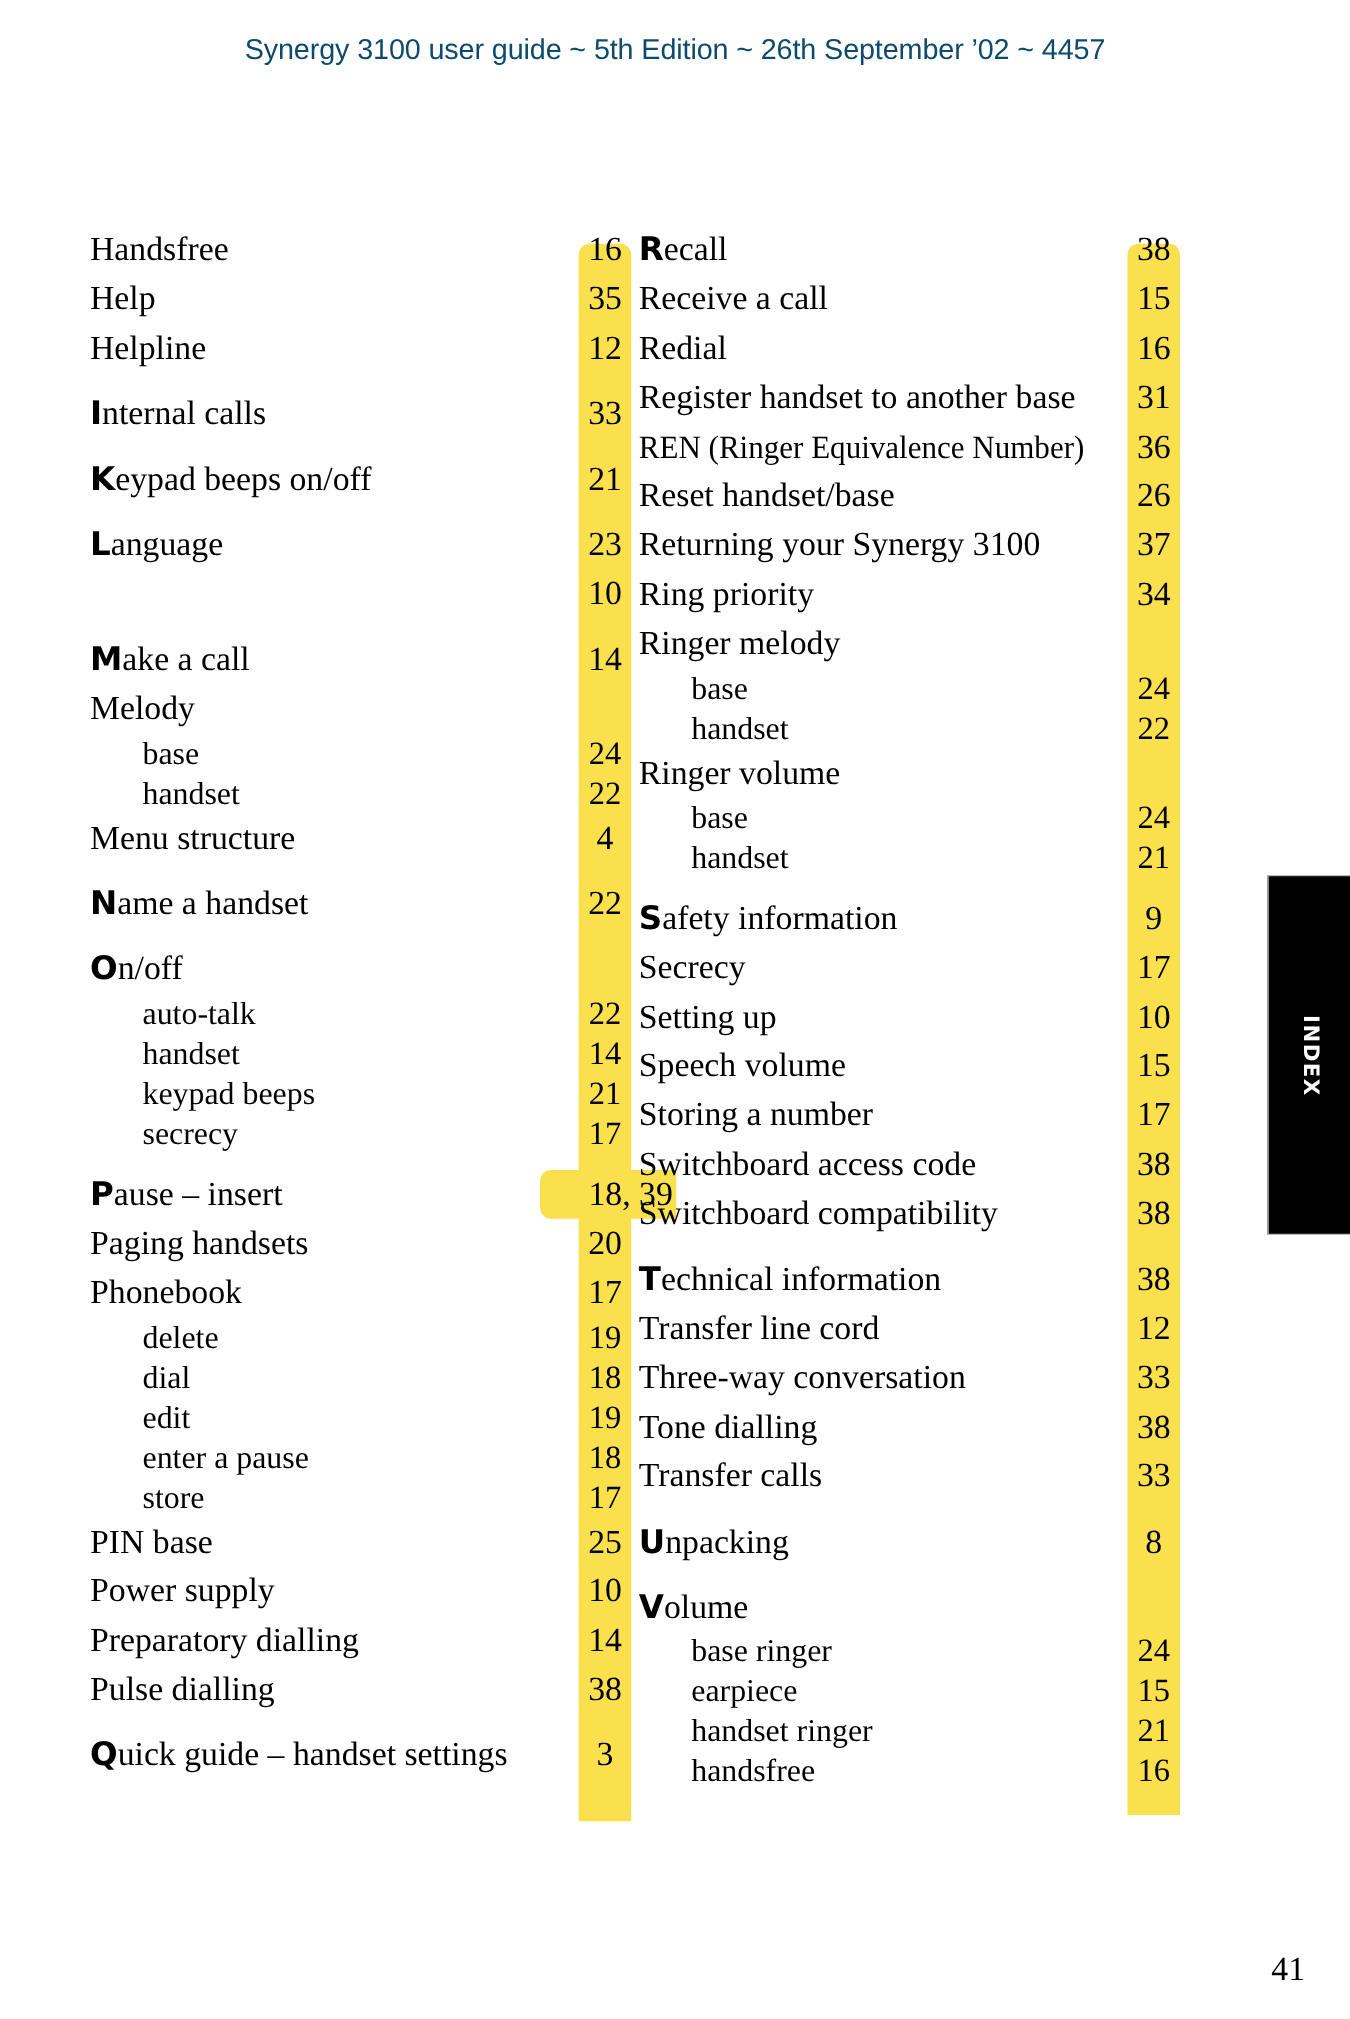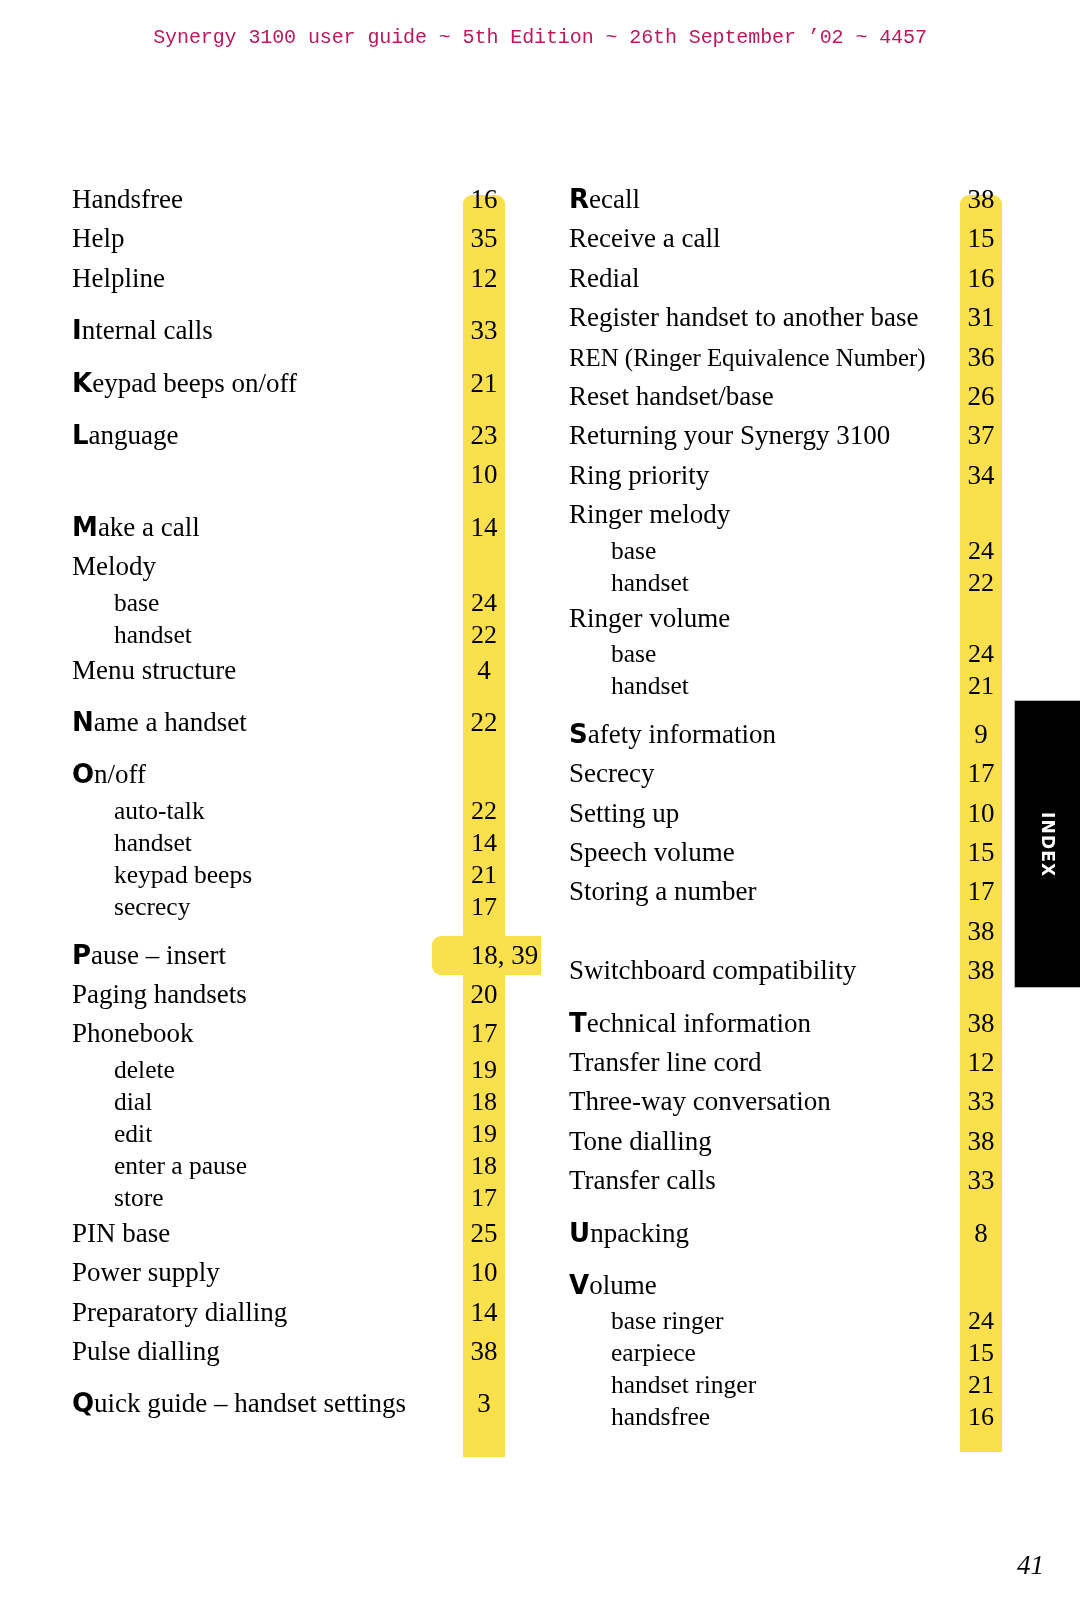--- a/index.html
+++ b/index.html
@@ -16,24 +16,24 @@
     overflow: hidden;
   }
 
   
   #running-header {
     position: absolute;
     top: 26px;
     left: 0;
     width: 1080px;
     text-align: center;
-    font-family: Liberation Mono, monospace;
-    font-size: 20px;
+    font-family: Liberation Sans, sans-serif;
+    font-size: 23px;
     letter-spacing: -0.1px;
-    color: #be185d;
+    color: #0c4a6e;
     white-space: nowrap;
   }
 
   
   #index-tab {
     position: absolute;
     left: 1014px;
     top: 700px;
     width: 66px;
     height: 288px;
@@ -60,21 +60,21 @@
     writing-mode: vertical-rl;
     text-orientation: mixed;
   }
 
   
   .column {
     position: absolute;
     top: 180px;
   }
   #column-left  { left: 72px;  width: 432px; }
-  #column-right { left: 569px; width: 432px; }
+  #column-right { left: 511px; width: 432px; }
 
   
   .num-bar {
     position: absolute;
     top: 15px;
     width: 42px;
     background: #FBE04E;
     border-radius: 9px 9px 0 0;
     z-index: 0;
   }
@@ -130,22 +130,21 @@
     border-radius: 9px 0 0 9px;
     text-align: center;
     padding-left: 36px;
   }
   .row.sub .pageno { font-size: 26px; }
 
   
   #folio {
     position: absolute;
     right: 36px;
-    bottom: 34px;
-    font-style: italic;
+    bottom: 24px;
     font-size: 27px;
   }
 </style>
 </head>
 <body>
 
 <div id="running-header">Synergy 3100 user guide ~ 5th Edition ~ 26th September ’02 ~ 4457</div>
 
 <div class="column" id="column-left">
   <div class="num-bar" id="bar-left"></div>
@@ -345,20 +344,21 @@
       </div>
       <div class="row">
         <div class="label"><span>Speech volume</span></div>
         <div class="pageno">15</div>
       </div>
       <div class="row">
         <div class="label"><span>Storing a number</span></div>
         <div class="pageno">17</div>
       </div>
       <div class="row">
+        <div class="label"><span>Switchboard access code</span></div>
         <div class="pageno">38</div>
       </div>
       <div class="row">
         <div class="label"><span>Switchboard compatibility</span></div>
         <div class="pageno">38</div>
       </div>
       <div class="row gap">
         <div class="label"><span class="cap">T</span><span>echnical information</span></div>
         <div class="pageno">38</div>
       </div>

